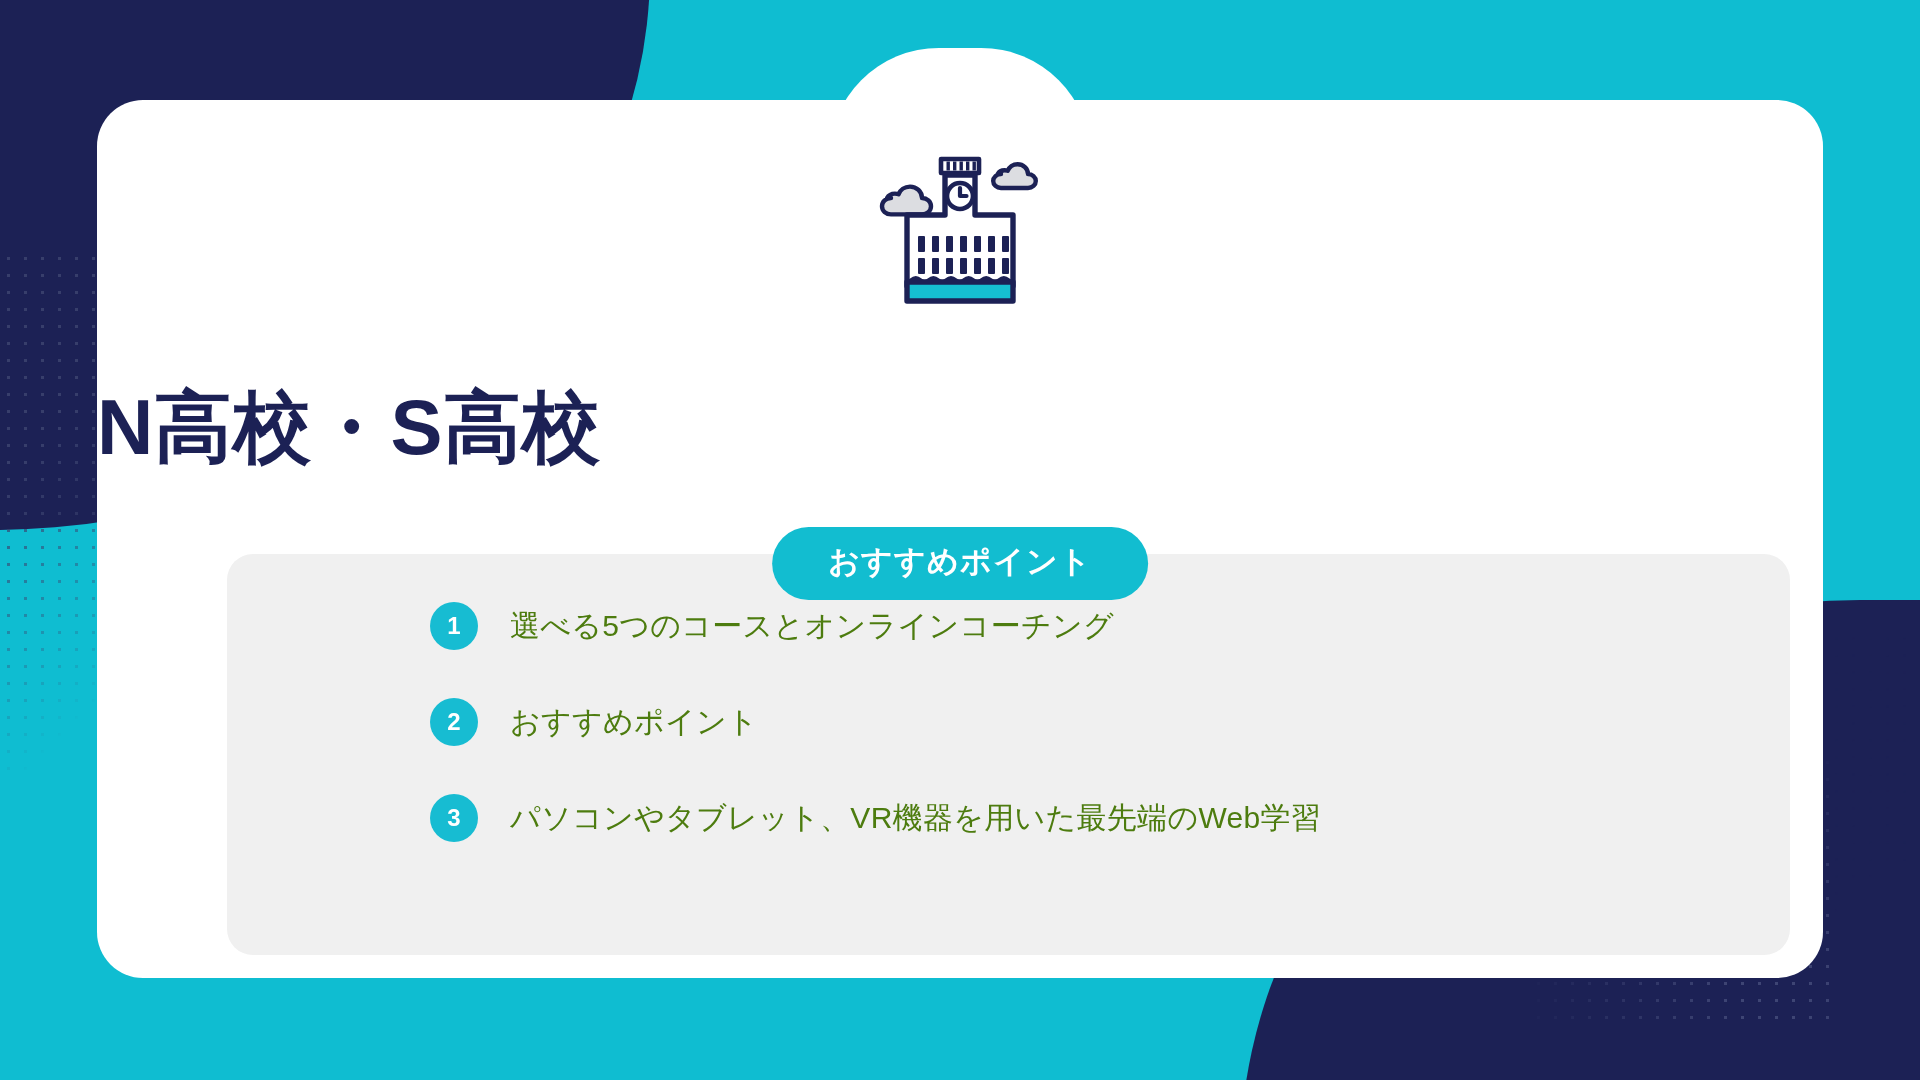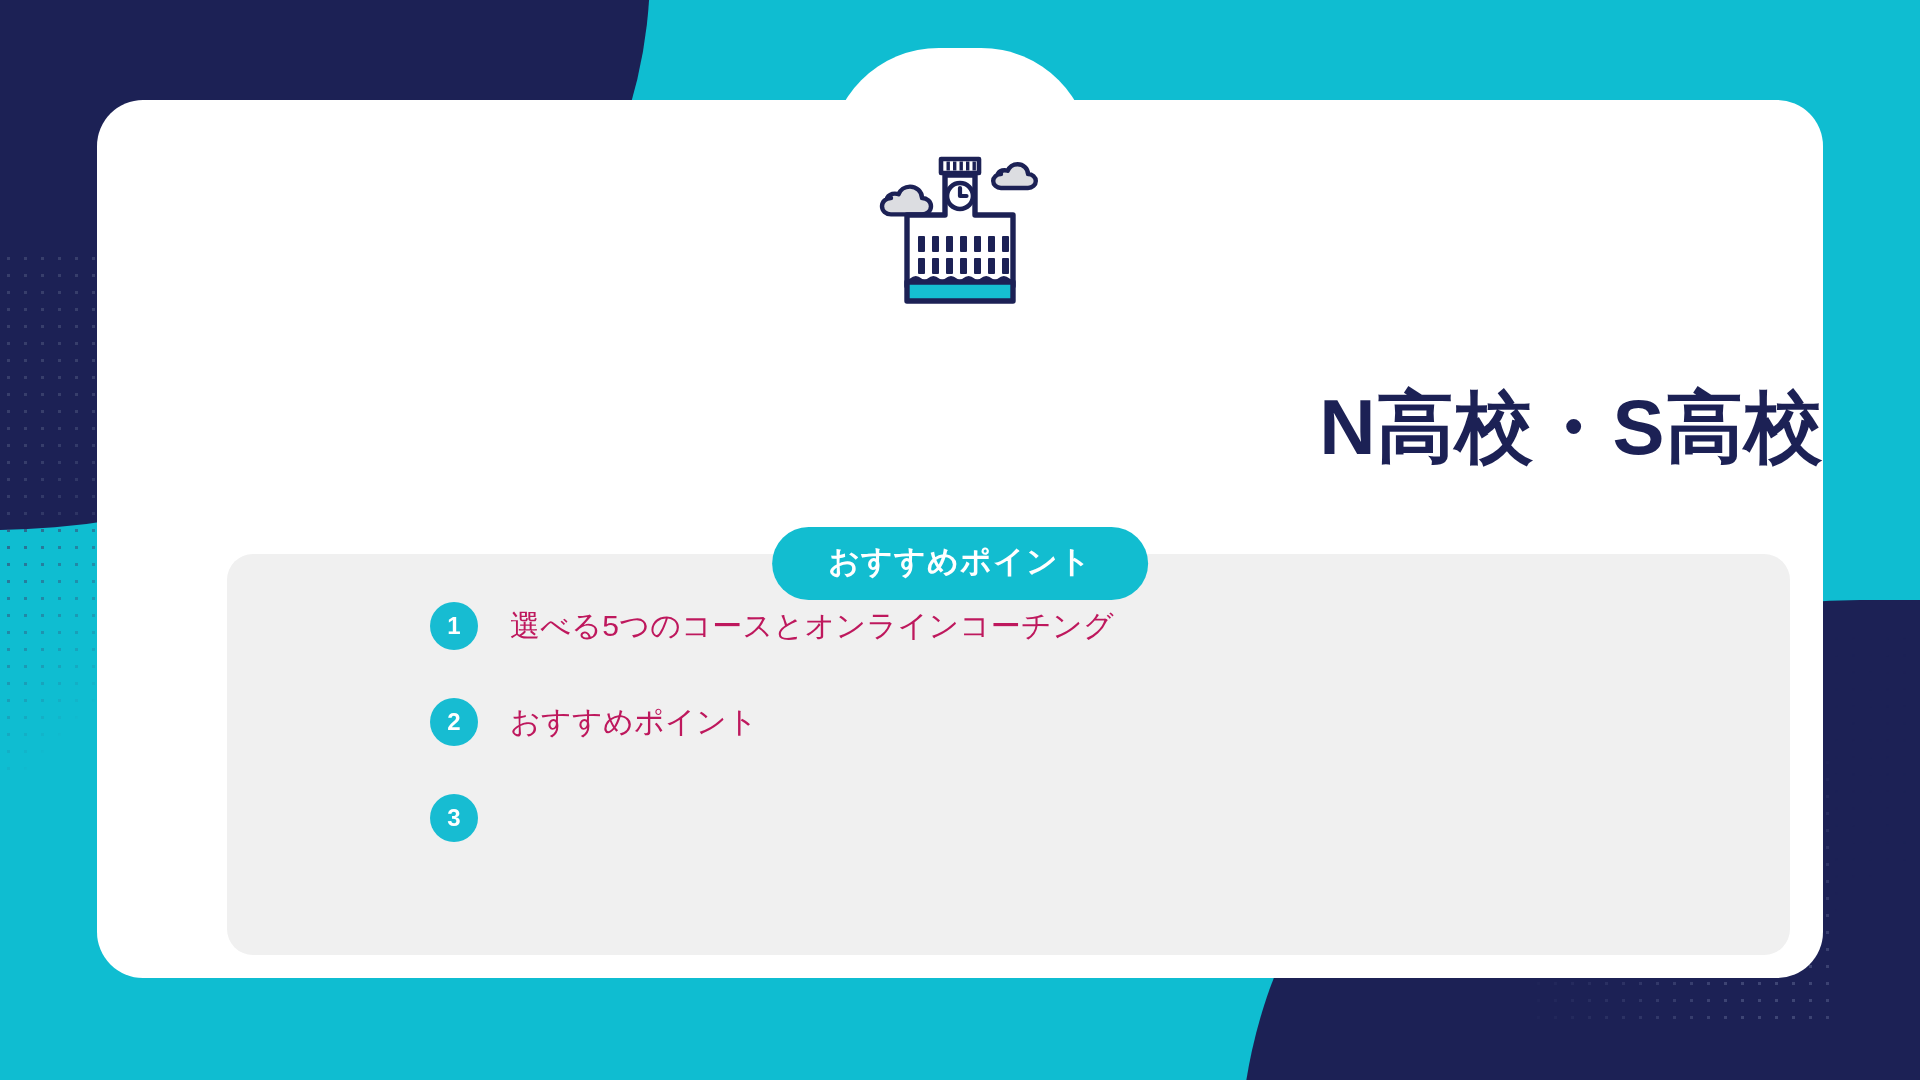--- a/index.html
+++ b/index.html
@@ -74,21 +74,21 @@
 
   
   .icon-wrap{
     position:absolute;left:0;right:0;top:52px;
     display:flex;justify-content:center;
   }
 
   
   .title{
     position:absolute;left:0;right:0;top:285px;
-    text-align:right;
+    text-align:left;
     font-size:78px;
     font-weight:700;
     letter-spacing:.01em;
     color:#1c2155;
     line-height:1.1;
     white-space:nowrap;
   }
 
   
   .badge{
@@ -128,21 +128,21 @@
     flex:0 0 auto;
     width:48px;height:48px;
     border-radius:50%;
     background:#17bcd2;
     color:#ffffff;
     font-size:24px;font-weight:700;
     display:flex;align-items:center;justify-content:center;
     line-height:1;
   }
   .item-text{
-    color:#be185d;
+    color:#4d7c0f;
     font-size:30px;
     font-weight:500;
     letter-spacing:.01em;
     white-space:nowrap;
   }
 </style>
 </head>
 <body>
 
 <div class="stage">
@@ -226,19 +226,20 @@
           <div class="item-text">選べる5つのコースとオンラインコーチング</div>
         </div>
 
         <div class="item">
           <div class="num">2</div>
           <div class="item-text">おすすめポイント</div>
         </div>
 
         <div class="item">
           <div class="num">3</div>
+          <div class="item-text">パソコンやタブレット、VR機器を用いた最先端のWeb学習</div>
         </div>
 
       </div>
     </div>
 
   </div>
 </div>
 
 </body></html>

